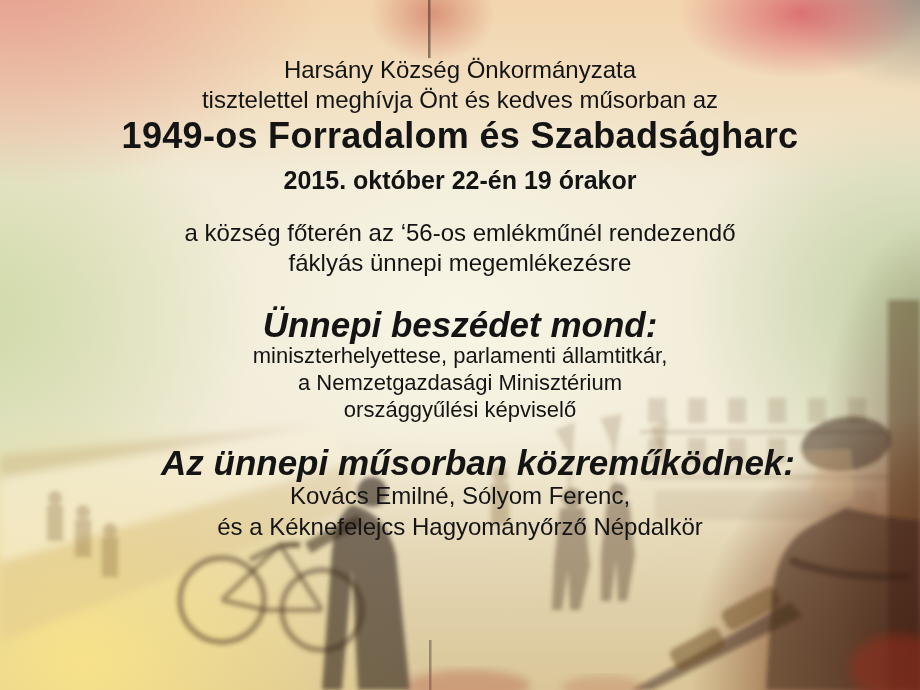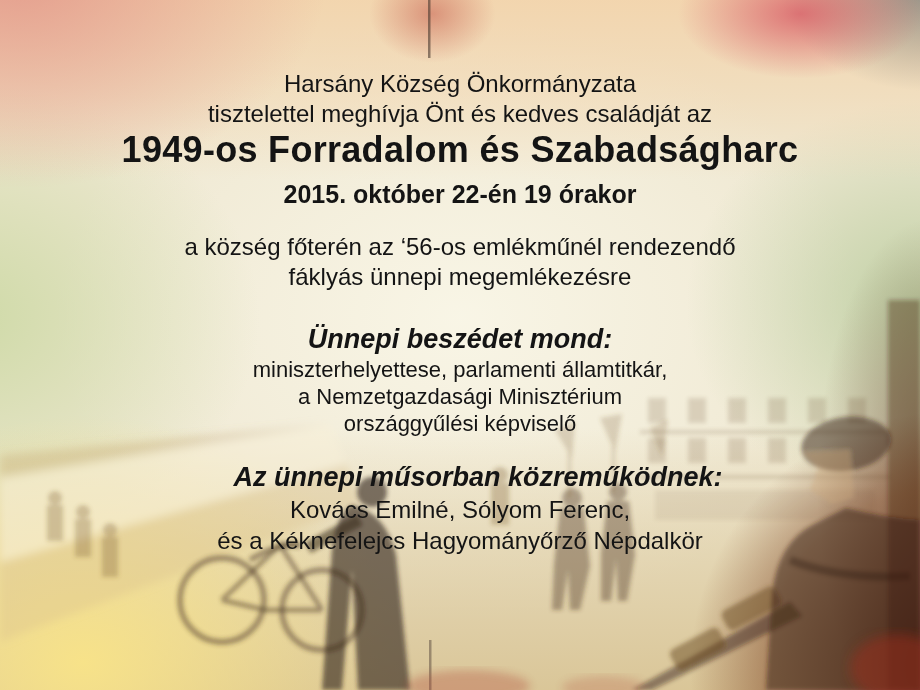--- a/index.html
+++ b/index.html
@@ -35,27 +35,27 @@
       #efe8d2;}
   .photo{position:absolute;inset:0;}
   
   .content{position:absolute;inset:0;text-align:center;color:#141414;}
   .content div{white-space:nowrap;}
   .l      {font-size:24px;line-height:30px;}
   .title  {font-size:36px;line-height:38px;font-weight:bold;letter-spacing:.3px;margin-top:2px;}
   .anniv  {margin-top:2px;}
   .date   {font-size:25px;line-height:42px;font-weight:bold;margin-top:4px;}
   .loc1   {margin-top:17px;}
-  .hdr    {font-size:27px;line-height:34px;font-weight:bold;font-style:italic;}
+  .hdr    {font-size:35px;line-height:34px;font-weight:bold;font-style:italic;}
   .hdr1   {margin-top:30px;}
   .name   {font-size:32px;line-height:40px;font-weight:bold;}
   .sub    {font-size:22px;line-height:27px;}
   .hdr2   {margin-top:23px;margin-left:36px;}
   .prog   {font-size:24px;line-height:31px;}
-  .pad-top{padding-top:69px;}
+  .pad-top{padding-top:55px;}
 </style>
 </head>
 <body>
 
 <div class="stage">
   <div class="bg"></div>
 
   <svg class="photo" viewBox="0 0 920 690">
     <defs>
       <filter id="b2">
@@ -144,21 +144,21 @@
       <rect x="428" y="0" width="2.5" height="58" fill="#4a3a30" opacity="0.6"></rect>
       <rect x="429" y="640" width="2.5" height="50" fill="#4a3a30" opacity="0.45"></rect>
       <ellipse cx="468" cy="686" rx="62" ry="16" fill="#b04a3a" opacity="0.32" filter="url(#b4)"></ellipse>
       <ellipse cx="604" cy="688" rx="42" ry="12" fill="#b04a3a" opacity="0.22" filter="url(#b4)"></ellipse>
       <ellipse cx="898" cy="668" rx="48" ry="34" fill="#9e2f1f" opacity="0.5" filter="url(#b6)"></ellipse>
     </g>
   </svg>
 
   <div class="content pad-top">
     <div class="l">Harsány Község Önkormányzata</div>
-    <div class="l">tisztelettel meghívja Önt és kedves családját az</div>
+    <div class="l">tisztelettel meghívja Önt és kedves műsorban az</div>
     <div class="title">1949-os Forradalom és Szabadságharc</div>
     <div class="date">2015. október 22-én 19 órakor</div>
     <div class="l loc1">a község főterén az ‘56-os emlékműnél rendezendő</div>
     <div class="l">fáklyás ünnepi megemlékezésre</div>
     <div class="hdr hdr1">Ünnepi beszédet mond:</div>
     <div class="sub">miniszterhelyettese, parlamenti államtitkár,</div>
     <div class="sub">a Nemzetgazdasági Minisztérium</div>
     <div class="sub">országgyűlési képviselő</div>
     <div class="hdr hdr2">Az ünnepi műsorban közreműködnek:</div>
     <div class="prog">Kovács Emilné, Sólyom Ferenc,</div>

